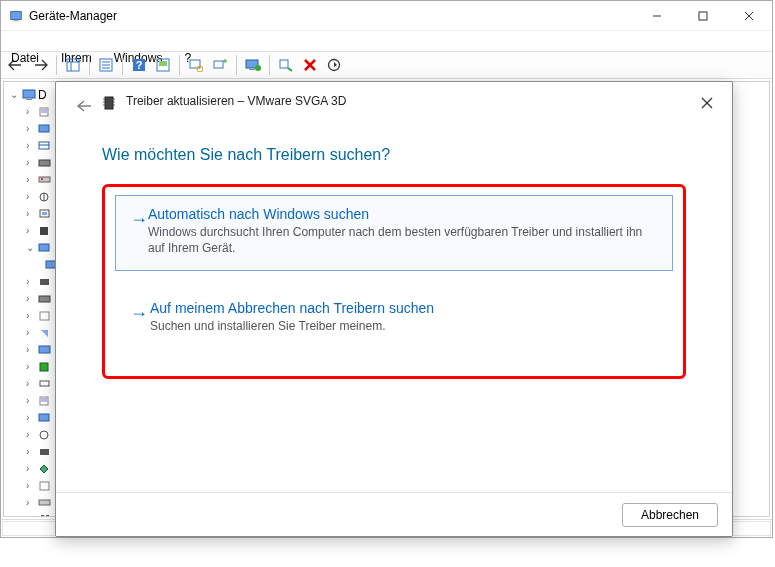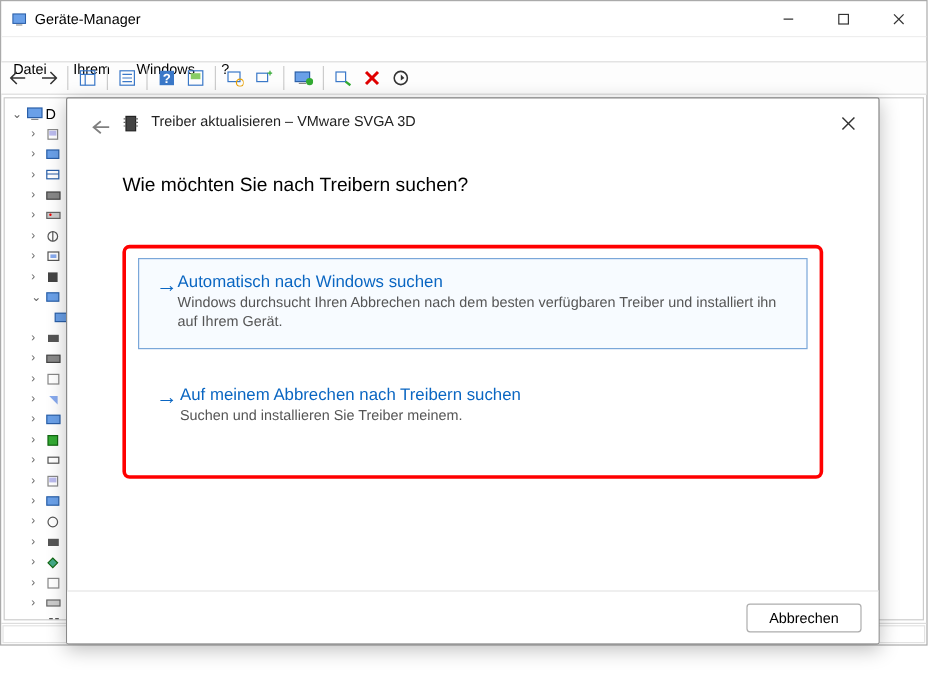--- a/index.html
+++ b/index.html
@@ -25,21 +25,21 @@
   .statusbar div { border:1px solid #e3e3e3; margin:1px; }
   .statusbar div:first-child{ width:60%; } .statusbar div:last-child{ flex:1; }
   
   .dialog { position: absolute; left: 54px; top: 80px; width: 678px; height: 456px; background: #fff; border: 1px solid #888; border-radius: 2px; box-shadow: 0 4px 16px rgba(0,0,0,0.25); }
   .dlg-head { display: flex; padding: 12px 16px 4px 16px; }
   .dlg-back { width: 24px; height: 24px; display:flex; align-items:center; justify-content:center; color:#606060; margin-right:6px; }
   .dlg-dev { width: 16px; height: 20px; margin-right: 8px; display:flex; align-items:center; }
   .dlg-title { font-size: 12px; color: #222; }
   .dlg-close { position: absolute; top: 10px; right: 14px; width: 22px; height: 22px; display:flex; align-items:center; justify-content:center; font-size:14px; color:#333; }
   .dlg-body { padding: 24px 46px 0 46px; }
-  .dlg-question { font-size: 16px; color: #000000; margin-bottom: 40px; }
+  .dlg-question { font-size: 16px; color: #0369a1; margin-bottom: 20px; }
   .red-box { border: 3px solid #ff0000; border-radius: 6px; padding: 8px 10px; }
   .option { border: 1px solid transparent; padding: 10px 14px 14px 14px; display: flex; margin-bottom: 18px; cursor:pointer; }
   .option.selected { border: 1px solid #7aa7d9; background: #f7fbff; }
   .opt-arrow { width: 20px; color: #0a66c2; font-size: 18px; line-height: 18px; padding-top:2px; }
   .opt-text .opt-title { color: #0a66c2; font-size: 14px; margin-bottom: 2px; }
   .opt-text .opt-desc { color: #555; font-size: 12px; line-height: 1.35; }
   .dlg-footer { position: absolute; bottom: 0; left: 0; right: 0; height: 44px; border-top: 1px solid #e4e4e4; display: flex; align-items: center; justify-content: flex-end; padding-right: 14px; background:#fff; }
   .btn { background: #fff; border: 1px solid #adadad; border-radius: 3px; padding: 4px 18px; font-size: 12px; }
 </style>
 </head>
@@ -415,21 +415,21 @@
       </div>
       <div class="dlg-title">Treiber aktualisieren – VMware SVGA 3D</div>
     </div>
     <div class="dlg-body">
       <div class="dlg-question">Wie möchten Sie nach Treibern suchen?</div>
       <div class="red-box">
         <div class="option selected">
           <div class="opt-arrow">→</div>
           <div class="opt-text">
             <div class="opt-title">Automatisch nach Windows suchen</div>
-            <div class="opt-desc">Windows durchsucht Ihren Abbrechen nach dem besten verfügbaren Treiber und installiert ihn auf Ihrem Gerät.</div>
+            <div class="opt-desc">Windows durchsucht Ihren Computer nach dem besten verfügbaren Treiber und installiert ihn auf Ihrem Gerät.</div>
           </div>
         </div>
         <div class="option">
           <div class="opt-arrow">→</div>
           <div class="opt-text">
             <div class="opt-title">Auf meinem Abbrechen nach Treibern suchen</div>
             <div class="opt-desc">Suchen und installieren Sie Treiber meinem.</div>
           </div>
         </div>
       </div>

